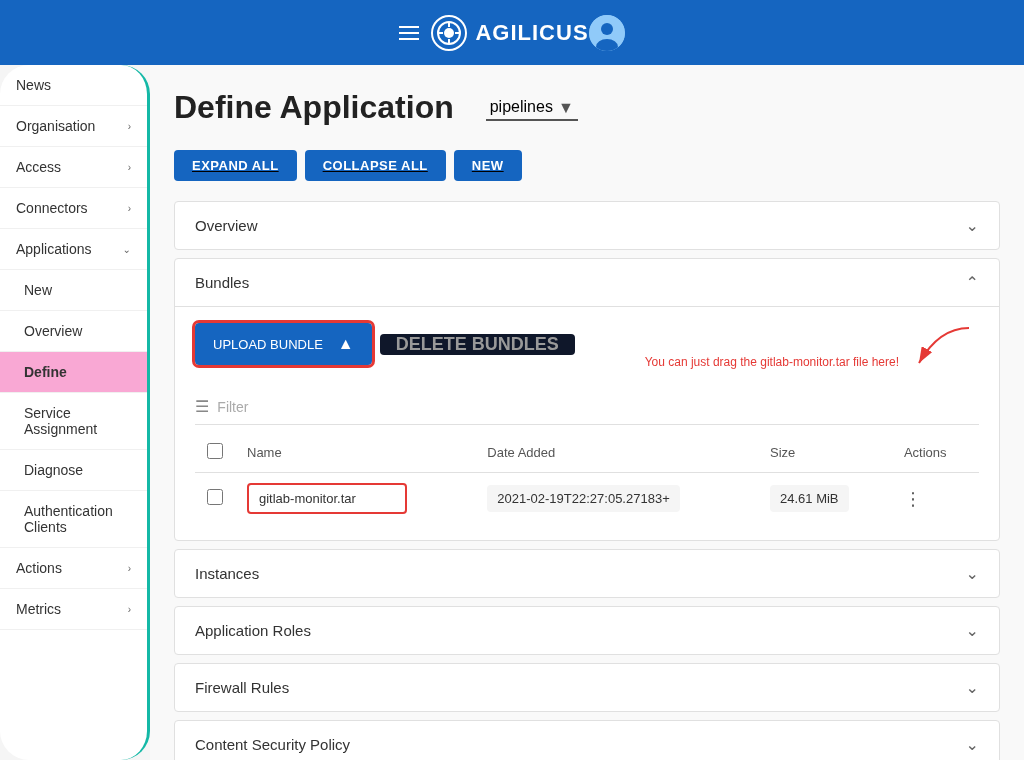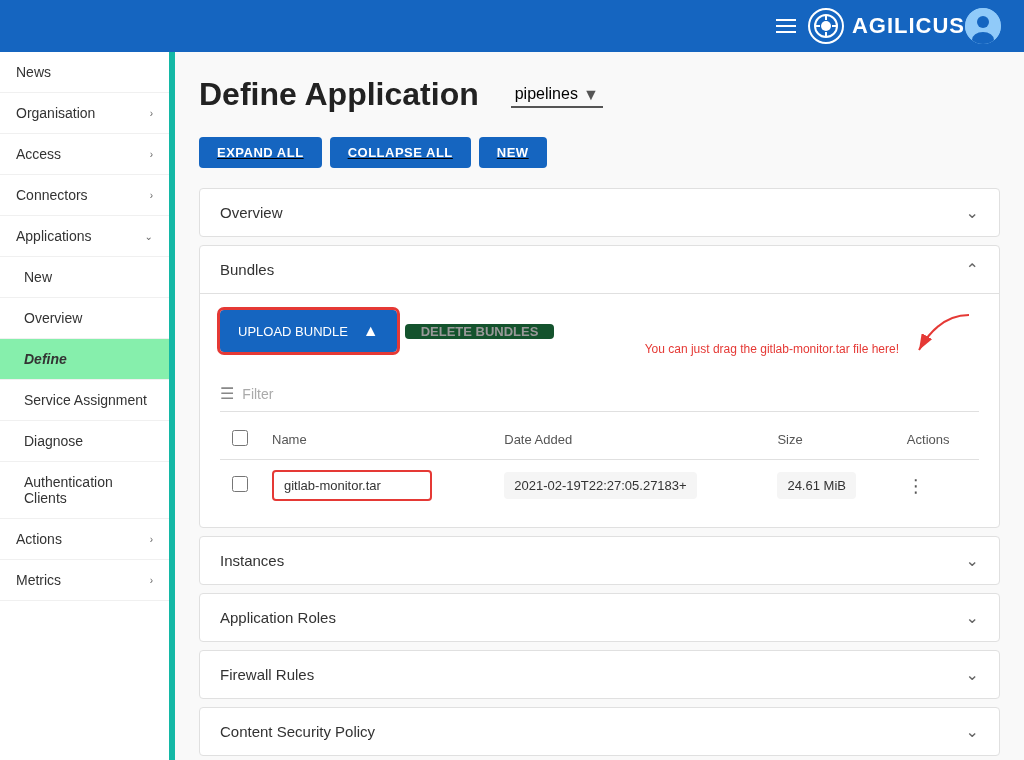--- a/index.html
+++ b/index.html
@@ -2,63 +2,64 @@
 <html><head>
   <meta charset="utf-8">
   <style>
     * { box-sizing: border-box; margin: 0; padding: 0; }
     body { font-family: Arial, sans-serif; font-size: 14px; background: #f5f5f5; display: flex; flex-direction: column; height: 760px; overflow: hidden; }
 
     
     .header {
       background: #1565c0;
       color: white;
-      height: 52px;
+      height: 65px;
       display: flex;
       align-items: center;
       padding: 0 23px;
       flex-shrink: 0;
-      justify-content: flex-end;
+      justify-content: center;
     }
     .header-left { display: flex; align-items: center; gap: 12px; }
     .hamburger { display: flex; flex-direction: column; gap: 4px; cursor: pointer; }
     .hamburger span { display: block; width: 20px; height: 2px; background: white; }
     .logo { display: flex; align-items: center; gap: 8px; }
     .logo-circle {
       width: 36px; height: 36px; border-radius: 50%;
       border: 2px solid white;
       display: flex; align-items: center; justify-content: center;
       font-size: 16px; font-weight: bold; color: white;
     }
     .logo-text { font-size: 22px; font-weight: bold; color: white; letter-spacing: 1px; }
     .avatar { width: 36px; height: 36px; border-radius: 50%; background: #90caf9; display: flex; align-items: center; justify-content: center; overflow: hidden; }
     .avatar svg { width: 36px; height: 36px; }
 
     
     .main-layout { display: flex; flex: 1; overflow: hidden; }
 
     
     .sidebar {
-      width: 175px;
+      width: 150px;
       background: white;
-      border-right: 6px solid #14b8a6;
+      border-right: 3px solid #14b8a6;
       flex-shrink: 0;
       overflow-y: auto;
+      border-radius: 29px;
     }
     .sidebar-item {
       padding: 12px 16px;
       cursor: pointer;
       display: flex;
       align-items: center;
       justify-content: space-between;
       border-bottom: 1px solid #f0f0f0;
       color: #333;
       font-size: 14px;
     }
-    .sidebar-item.active { background: #86efac; color: #333; font-weight: bold; font-style: italic; }
+    .sidebar-item.active { background: #f9a8d4; color: #333; font-weight: bold; }
     .sidebar-item.sub { padding-left: 24px; font-size: 14px; }
     .chevron { font-size: 10px; color: #666; }
 
     
     .content { flex: 1; overflow-y: auto; padding: 24px; background: #f9f9f9; }
 
     
     .page-title-row { display: flex; align-items: center; gap: 32px; margin-bottom: 24px; }
     .page-title { font-size: 32px; font-weight: bold; color: #222; }
     .dropdown-wrapper { position: relative; display: inline-flex; align-items: center; }
@@ -98,24 +99,24 @@
     .bundles-btn-row { display: flex; gap: 8px; align-items: center; }
     .btn-upload {
       background: #1565c0; color: white;
       padding: 10px 16px; border: 2px solid #1565c0;
       border-radius: 4px; cursor: pointer;
       font-size: 13px; font-weight: normal;
       display: flex; align-items: center; gap: 15px;
       outline: 3px solid #e53935;
     }
     .btn-delete {
-      background: #14532d; color: #999;
+      background: #0f172a; color: #999;
       padding: 0 16px; border: none;
       border-radius: 4px; cursor: pointer;
-      font-size: 13px; font-weight: bold;
+      font-size: 18px; font-weight: bold;
     }
 
     
     .filter-row {
       display: flex; align-items: center; gap: 8px;
       padding: 8px 0; border-bottom: 1px solid #e0e0e0;
       margin-bottom: 8px; color: #888;
     }
     .filter-icon { font-size: 16px; }
 

